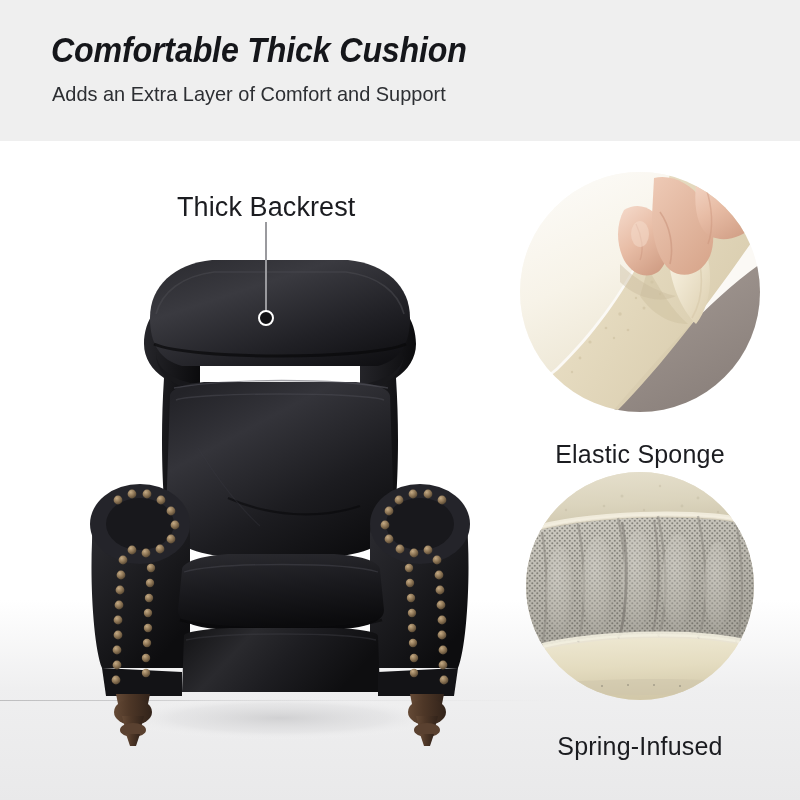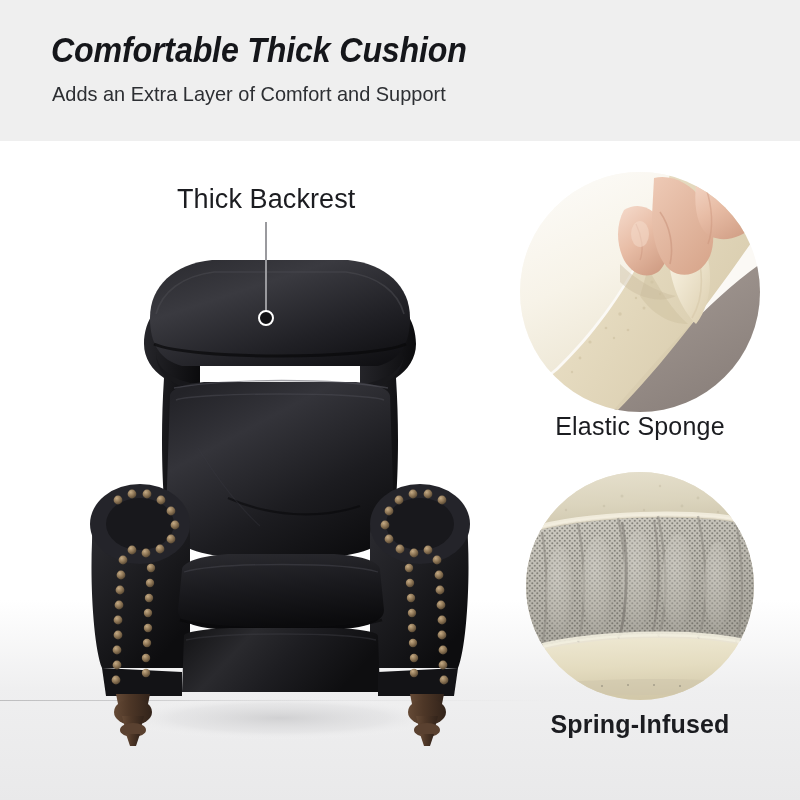--- a/index.html
+++ b/index.html
@@ -65,21 +65,21 @@
   .floor-line {
     position: absolute;
     left: 0; top: 700px;
     width: 800px; height: 1px;
     background: linear-gradient(to right, rgba(150,150,152,0.55) 0%, rgba(190,190,192,0.22) 42%, rgba(255,255,255,0) 70%);
   }
 
   
   .callout-label {
     position: absolute;
-    left: 177px; top: 184px;
+    left: 177px; top: 192px;
     font-size: 27px;
     font-weight: 400;
     color: #1b1c20;
     white-space: nowrap;
     letter-spacing: 0.1px;
   }
   .callout-line {
     position: absolute;
     left: 265px; top: 222px;
     width: 2px; height: 95px;
@@ -115,29 +115,29 @@
     position: relative;
     width: 232px; height: 232px;
     margin: 0 auto;
     border-radius: 50%;
     overflow: hidden;
   }
   .circle-photo.sponge { width: 240px; height: 240px; }
   .circle-photo.spring { width: 228px; height: 228px; }
 
   .feature-caption {
-    margin-top: 0;
+    margin-top: 28px;
     text-align: center;
     font-size: 25px;
     font-weight: 400;
     color: #1b1c20;
     white-space: nowrap;
     letter-spacing: 0.2px;
   }
-  .feature-spring .feature-caption { margin-top: 10px; font-weight: bold; }
+  .feature-spring .feature-caption { margin-top: 32px; }
 </style>
 </head>
 <body>
 
 <div id="page">
 
   <div class="header-band"></div>
   <div class="headline">Comfortable Thick Cushion</div>
   <div class="subhead">Adds an Extra Layer of Comfort and Support</div>
 

